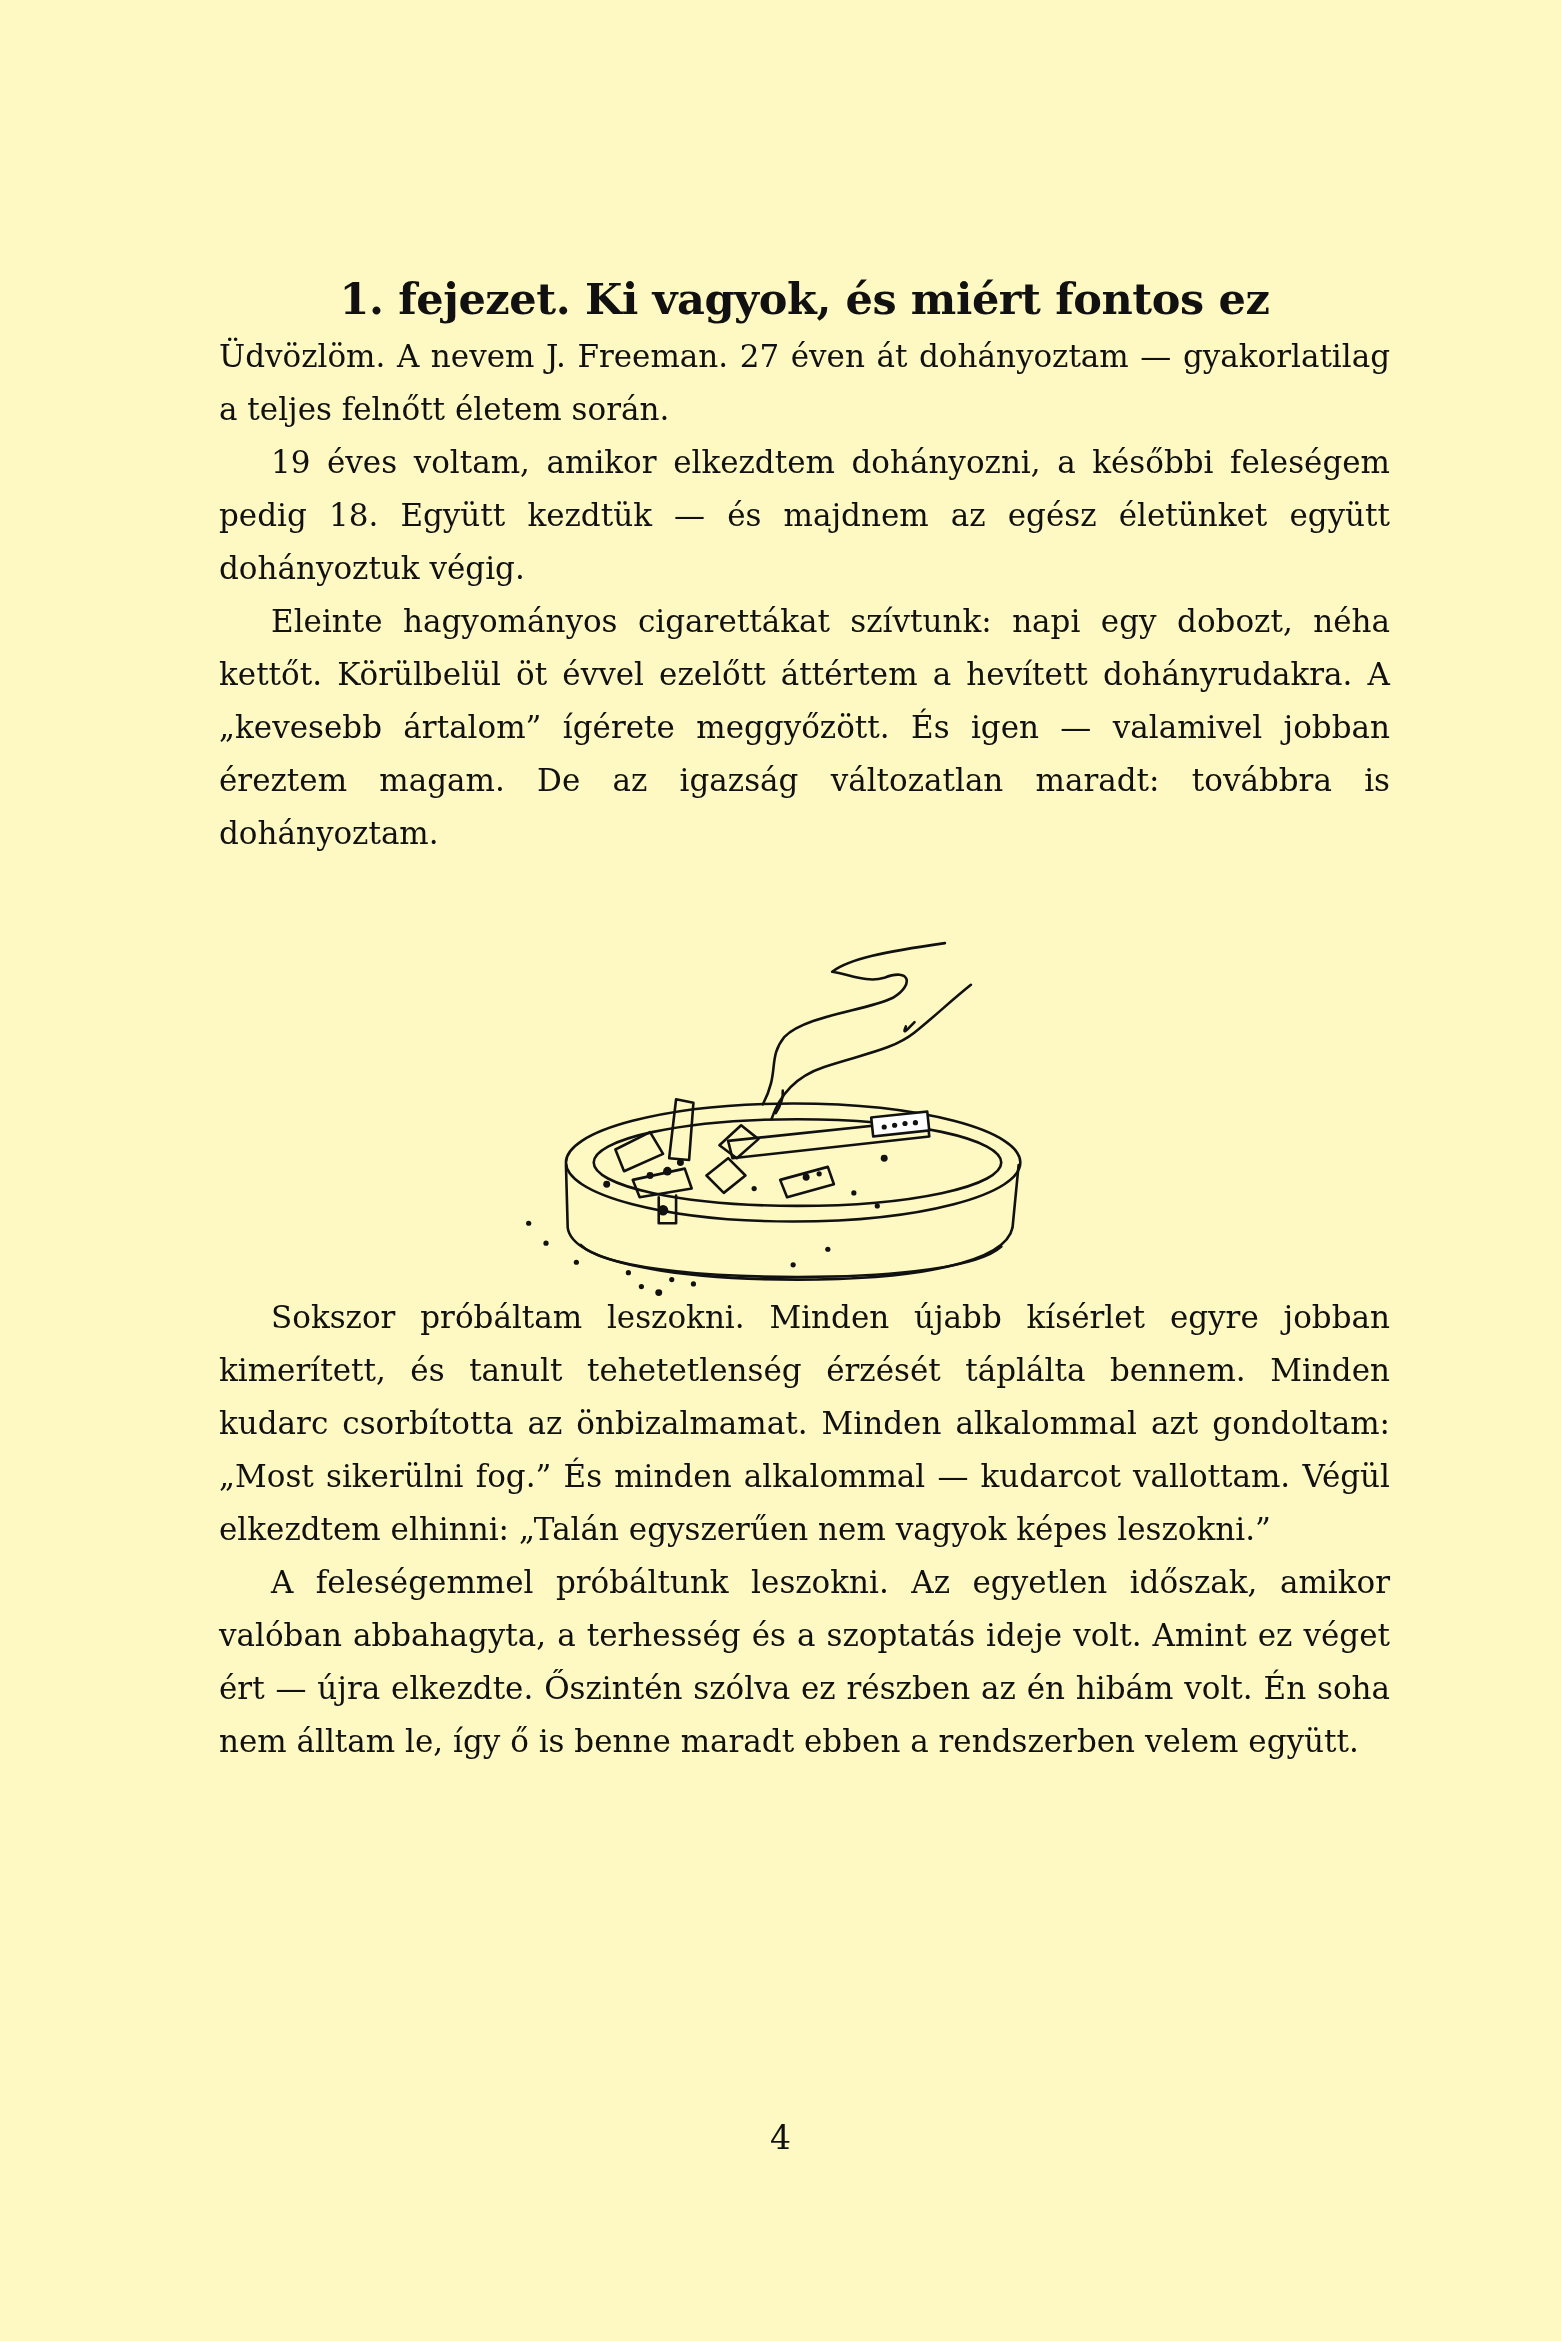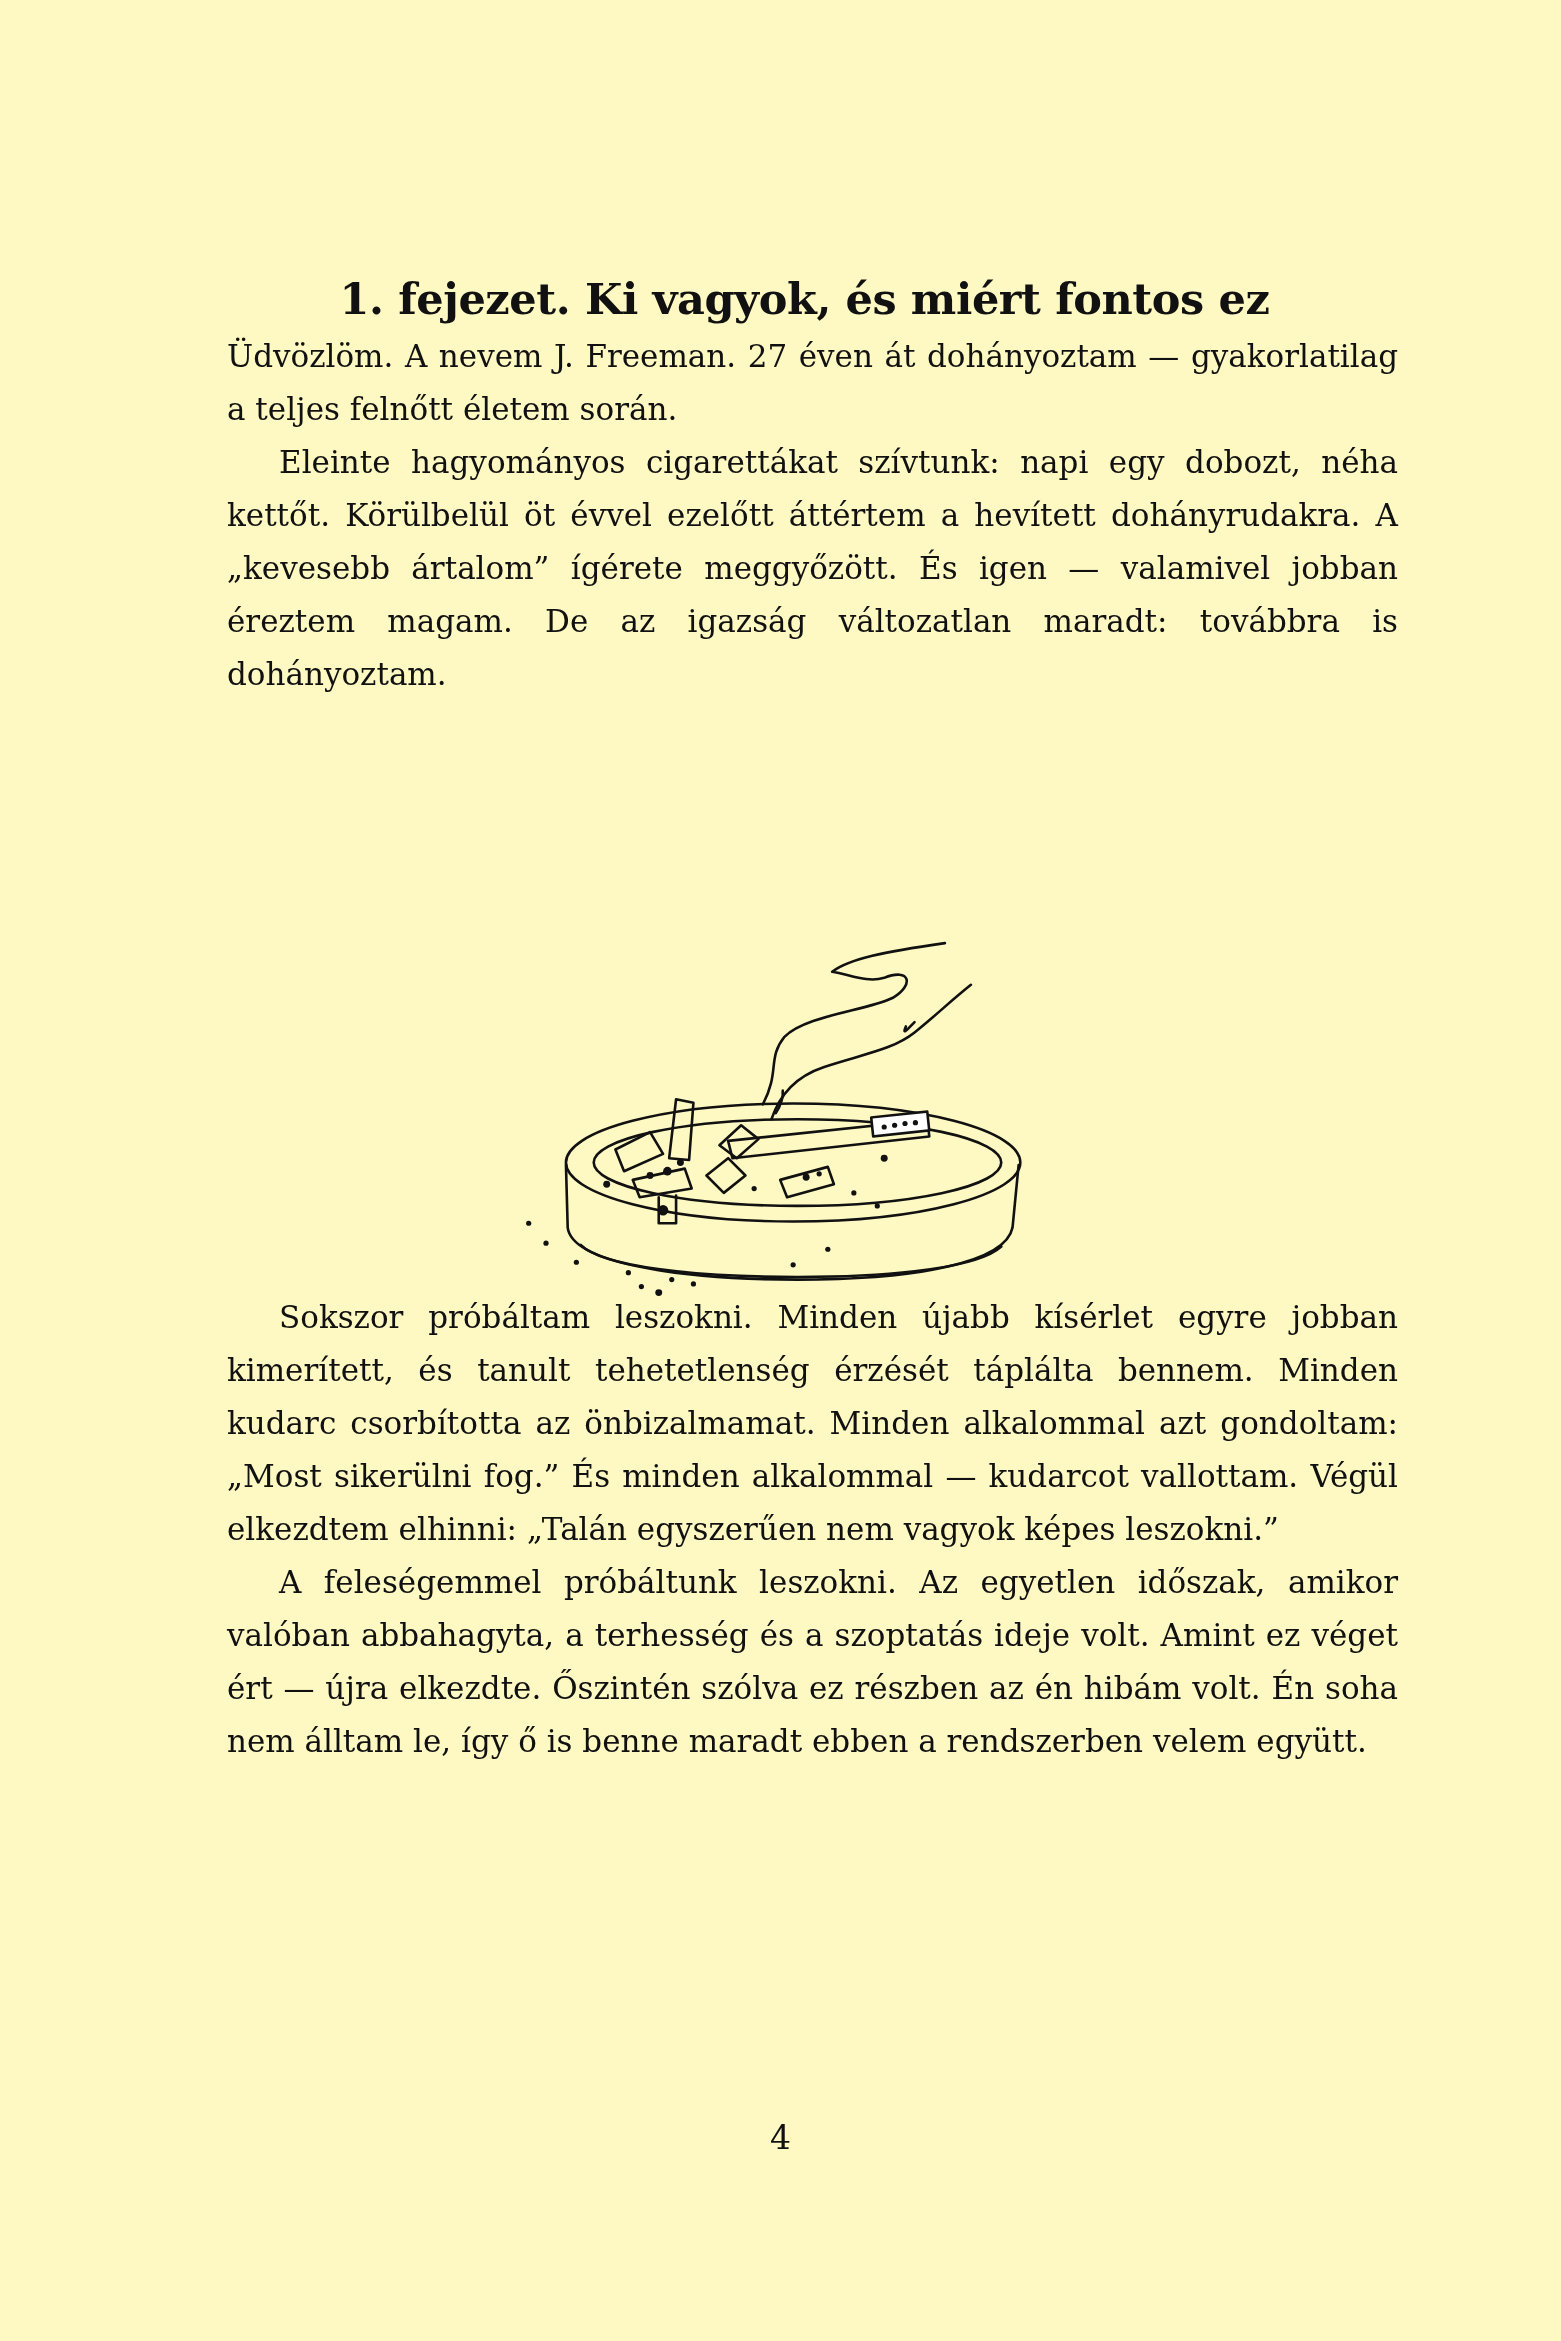--- a/index.html
+++ b/index.html
@@ -6,41 +6,42 @@
   body { width:1561px; height:2342px; position:relative; overflow:hidden; color:#111; }
   .page { position:absolute; left:0; top:0; width:1561px; height:2342px; background:#fef9c3; }
   .title {
     position:absolute; left:219px; width:1171px; top:271px;
     text-align:center; font-family:"DejaVu Serif", serif; font-weight:bold;
     font-size:43px; line-height:56px; margin:0; letter-spacing:-0.4px;
   }
   .text-block {
     position:absolute; left:219px; width:1171px;
     font-family:"DejaVu Serif", serif; font-size:31px; line-height:53px;
-    text-align:justify; hyphens:manual;margin-left:8px;
+    text-align:justify; hyphens:manual;
   }
   .text-block p { margin:0; text-indent:0; }
   .text-block p.indent { text-indent:52px; }
   .block1 { top:330px; }
   .block2 { top:1291px; }
   .illustration { position:absolute; left:520px; top:898px; width:607px; height:399px; }
   .page-number {
     position:absolute; left:0; width:1561px; top:2116px; text-align:center;
     font-family:"DejaVu Serif", serif; font-size:33px; line-height:43px;
   }
 </style>
 </head>
 <body>
 
 <div class="page">
 
   <h1 class="title">1. fejezet. Ki vagyok, és miért fontos ez</h1>
 
   <div class="text-block block1">
     <p>Üdvözlöm.  A nevem J. Freeman.  27 éven át dohányoztam — gyakorlatilag a teljes felnőtt életem során.</p>
+    <p class="indent">19 éves voltam, amikor elkezdtem dohányozni, a későbbi feleségem pedig 18.  Együtt kezdtük — és majdnem az egész életünket együtt dohányoztuk végig.</p>
     <p class="indent">Eleinte hagyományos cigarettákat szívtunk: napi egy dobozt, néha kettőt.  Körülbelül öt évvel ezelőtt áttértem a hevített dohányrudakra.  A „kevesebb ártalom” ígérete meggyőzött.  És igen — valamivel jobban éreztem magam.  De az igazság változatlan maradt: továbbra is dohányoztam.</p>
   </div>
 
   <svg class="illustration" viewBox="0 0 700 460" fill="none" stroke="#111" stroke-width="3" stroke-linecap="round" stroke-linejoin="round">
 
     <path d="M280 238 C300 200 285 185 305 160 C330 135 400 130 430 115 C455 100 450 80 420 92 C400 98 380 88 360 85 C380 70 420 62 490 52"></path>
     <path d="M290 255 C300 225 320 205 350 195 C395 180 430 175 455 155 C480 135 495 120 520 100"></path>
     <path d="M445 148 C440 160 448 150 455 143"></path>
     <path d="M295 248 C300 240 304 232 303 222"></path>
 

